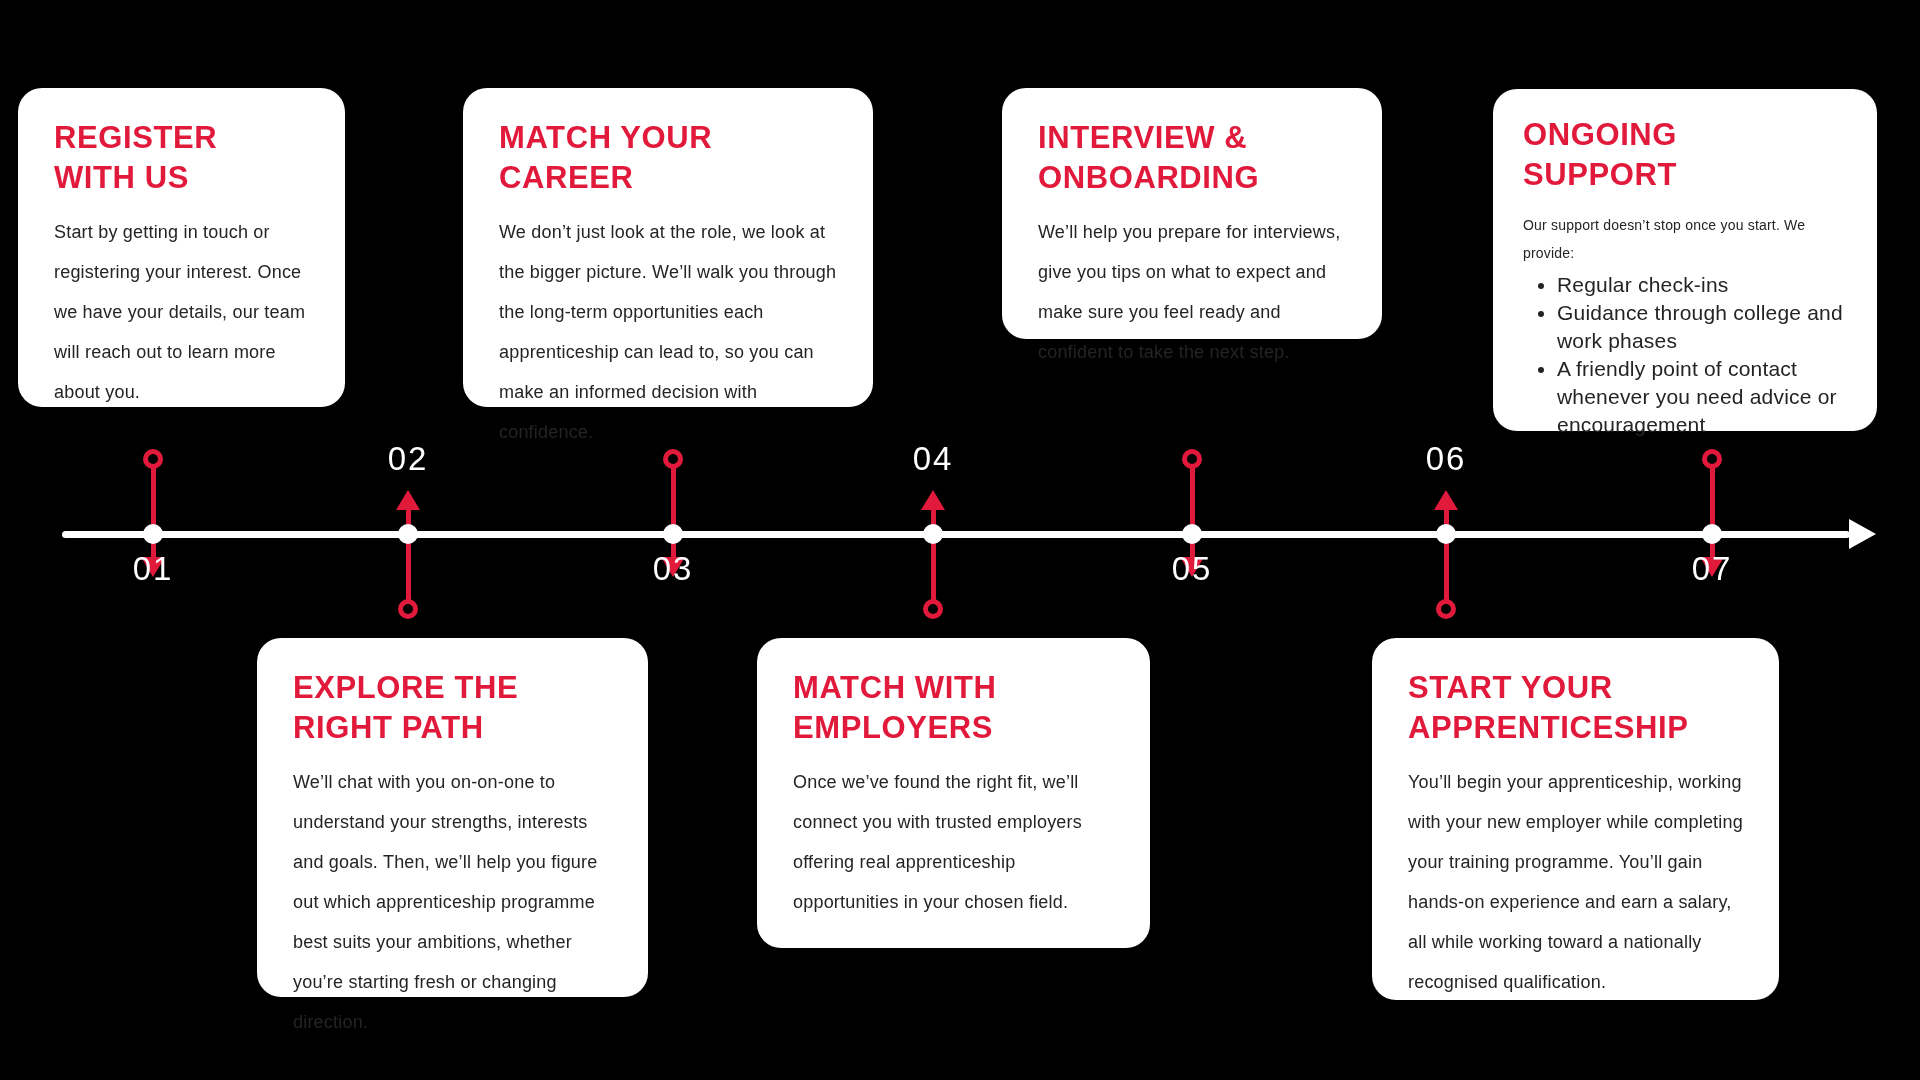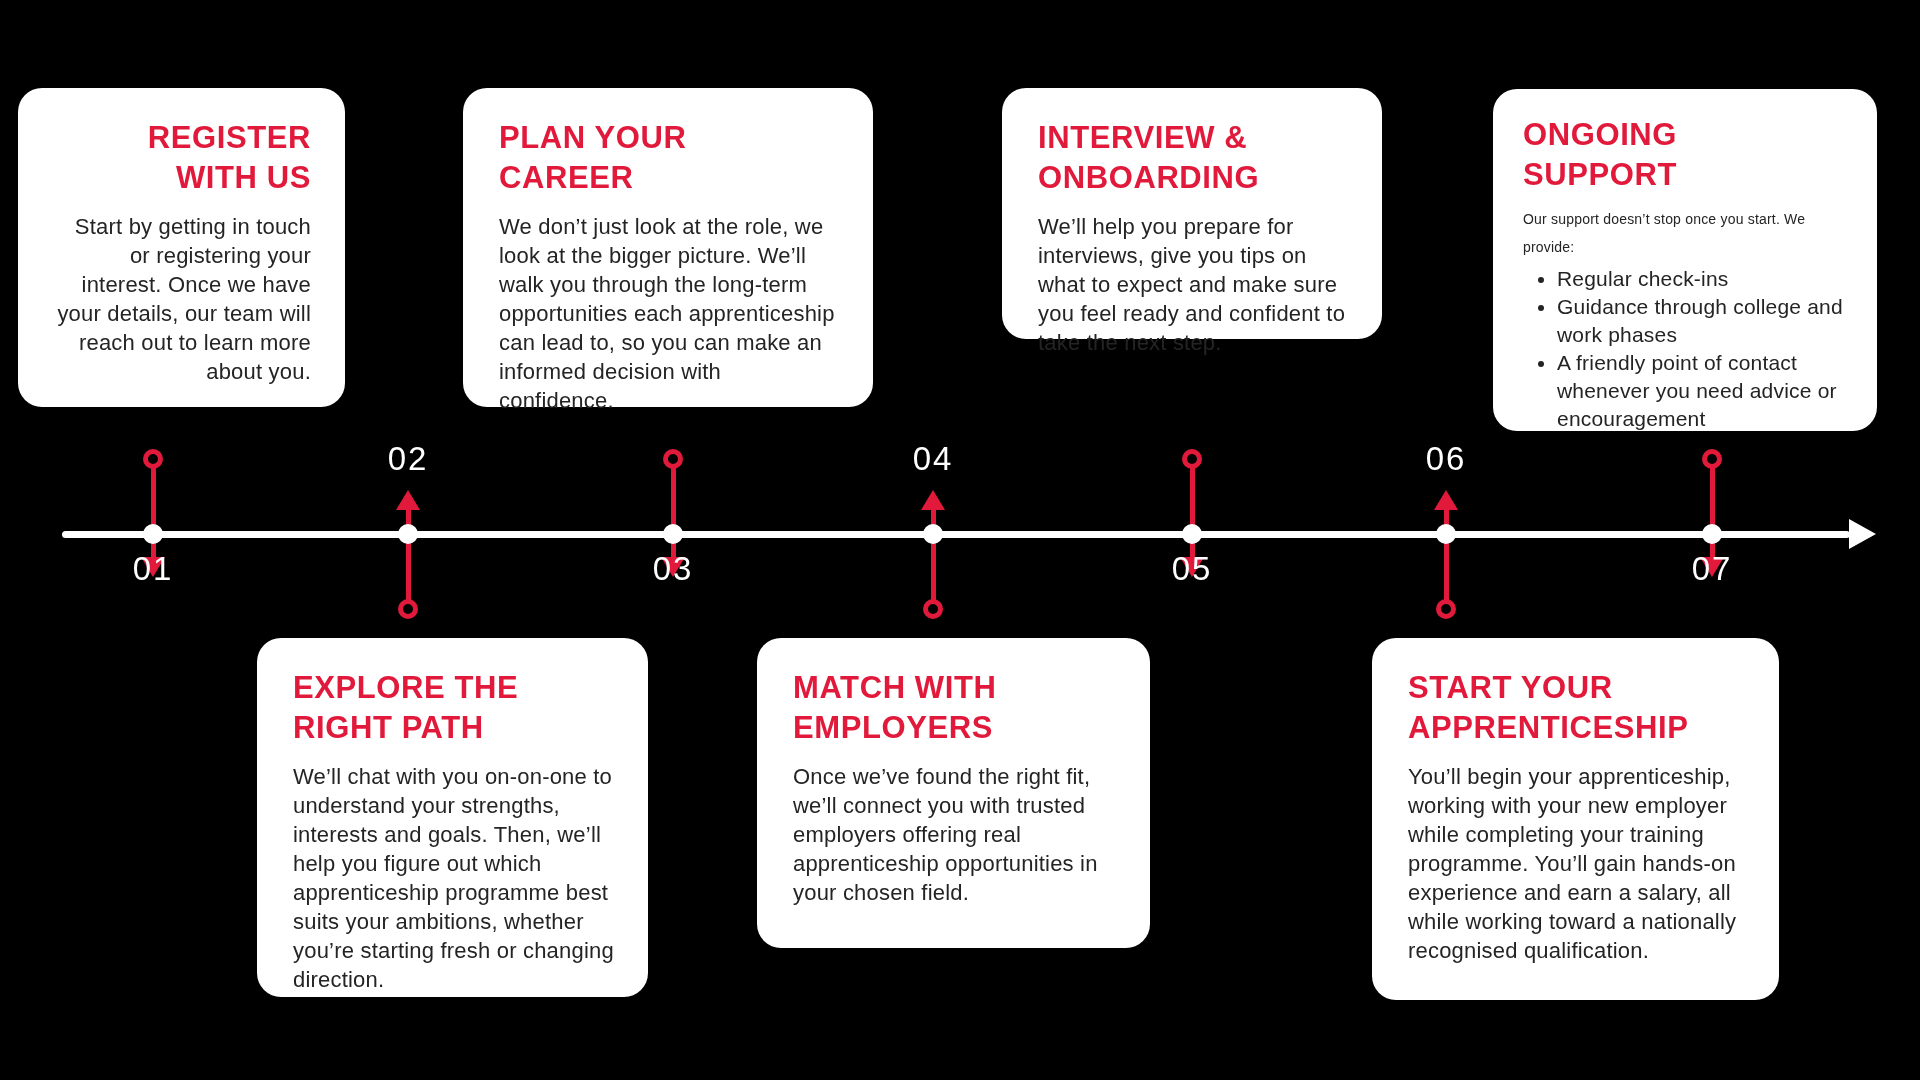--- a/index.html
+++ b/index.html
@@ -24,30 +24,30 @@
   .card-title{
     color:var(--red);
     font-weight:bold;
     font-size:31px;
     line-height:40px;
     letter-spacing:0.6px;
     margin:0 0 14px 0;
   }
   .card-body{
     color:var(--text);
-    font-size:22px;
-    line-height:29px;
+    font-size:18px;
+    line-height:40px;
     letter-spacing:0.2px;
     margin:0;
   }
   .card-7 .card-body{font-size:14px;line-height:28px;}
   .card-7 ul{margin:4px;padding:0 0 0 30px;}
   .card-7 li{color:var(--text);font-size:21px;line-height:28px;letter-spacing:0.2px;}
 
-  .card-1{left:18px;  top:88px;  width:327px; height:319px;text-align:right;}
+  .card-1{left:18px;  top:88px;  width:327px; height:319px;}
   .card-3{left:463px; top:88px;  width:410px; height:319px;}
   .card-5{left:1002px;top:88px;  width:380px; height:251px;}
   .card-7{left:1493px;top:89px;  width:384px; height:342px; padding:26px 28px 22px 30px;}
   .card-2{left:257px; top:638px; width:391px; height:359px;}
   .card-4{left:757px; top:638px; width:393px; height:310px;}
   .card-6{left:1372px;top:638px; width:407px; height:362px;}
 
   
   .tl-line{
     position:absolute;left:62px;top:531px;width:1788px;height:7px;
@@ -98,31 +98,31 @@
 <body>
 
 <div id="stage">
 
   <div class="card card-1">
     <h3 class="card-title"><span>REGISTER</span><br><span>WITH US</span></h3>
     <p class="card-body">Start by getting in touch or registering your interest. Once we have your details, our team will reach out to learn more about you.</p>
   </div>
 
   <div class="card card-3">
-    <h3 class="card-title"><span>PLAN YOUR</span><br><span>CAREER</span></h3>
+    <h3 class="card-title"><span>MATCH YOUR</span><br><span>CAREER</span></h3>
     <p class="card-body">We don’t just look at the role, we look at the bigger picture. We’ll walk you through the long-term opportunities each apprenticeship can lead to, so you can make an informed decision with confidence.</p>
   </div>
 
   <div class="card card-5">
     <h3 class="card-title"><span>INTERVIEW &amp;</span><br><span>ONBOARDING</span></h3>
     <p class="card-body">We’ll help you prepare for interviews, give you tips on what to expect and make sure you feel ready and confident to take the next step.</p>
   </div>
 
   <div class="card card-7">
-    <h3 class="card-title" style="margin-bottom:10px;"><span>ONGOING</span><br><span>SUPPORT</span></h3>
+    <h3 class="card-title" style="margin-bottom:16px;"><span>ONGOING</span><br><span>SUPPORT</span></h3>
     <p class="card-body" style="margin-bottom:0;">Our support doesn’t stop once you start. We provide:</p>
     <ul>
       <li>Regular check-ins</li>
       <li>Guidance through college and work phases</li>
       <li>A friendly point of contact whenever you need advice or encouragement</li>
     </ul>
   </div>
 
   <div class="card card-4">
     <h3 class="card-title"><span>MATCH WITH</span><br><span>EMPLOYERS</span></h3>

